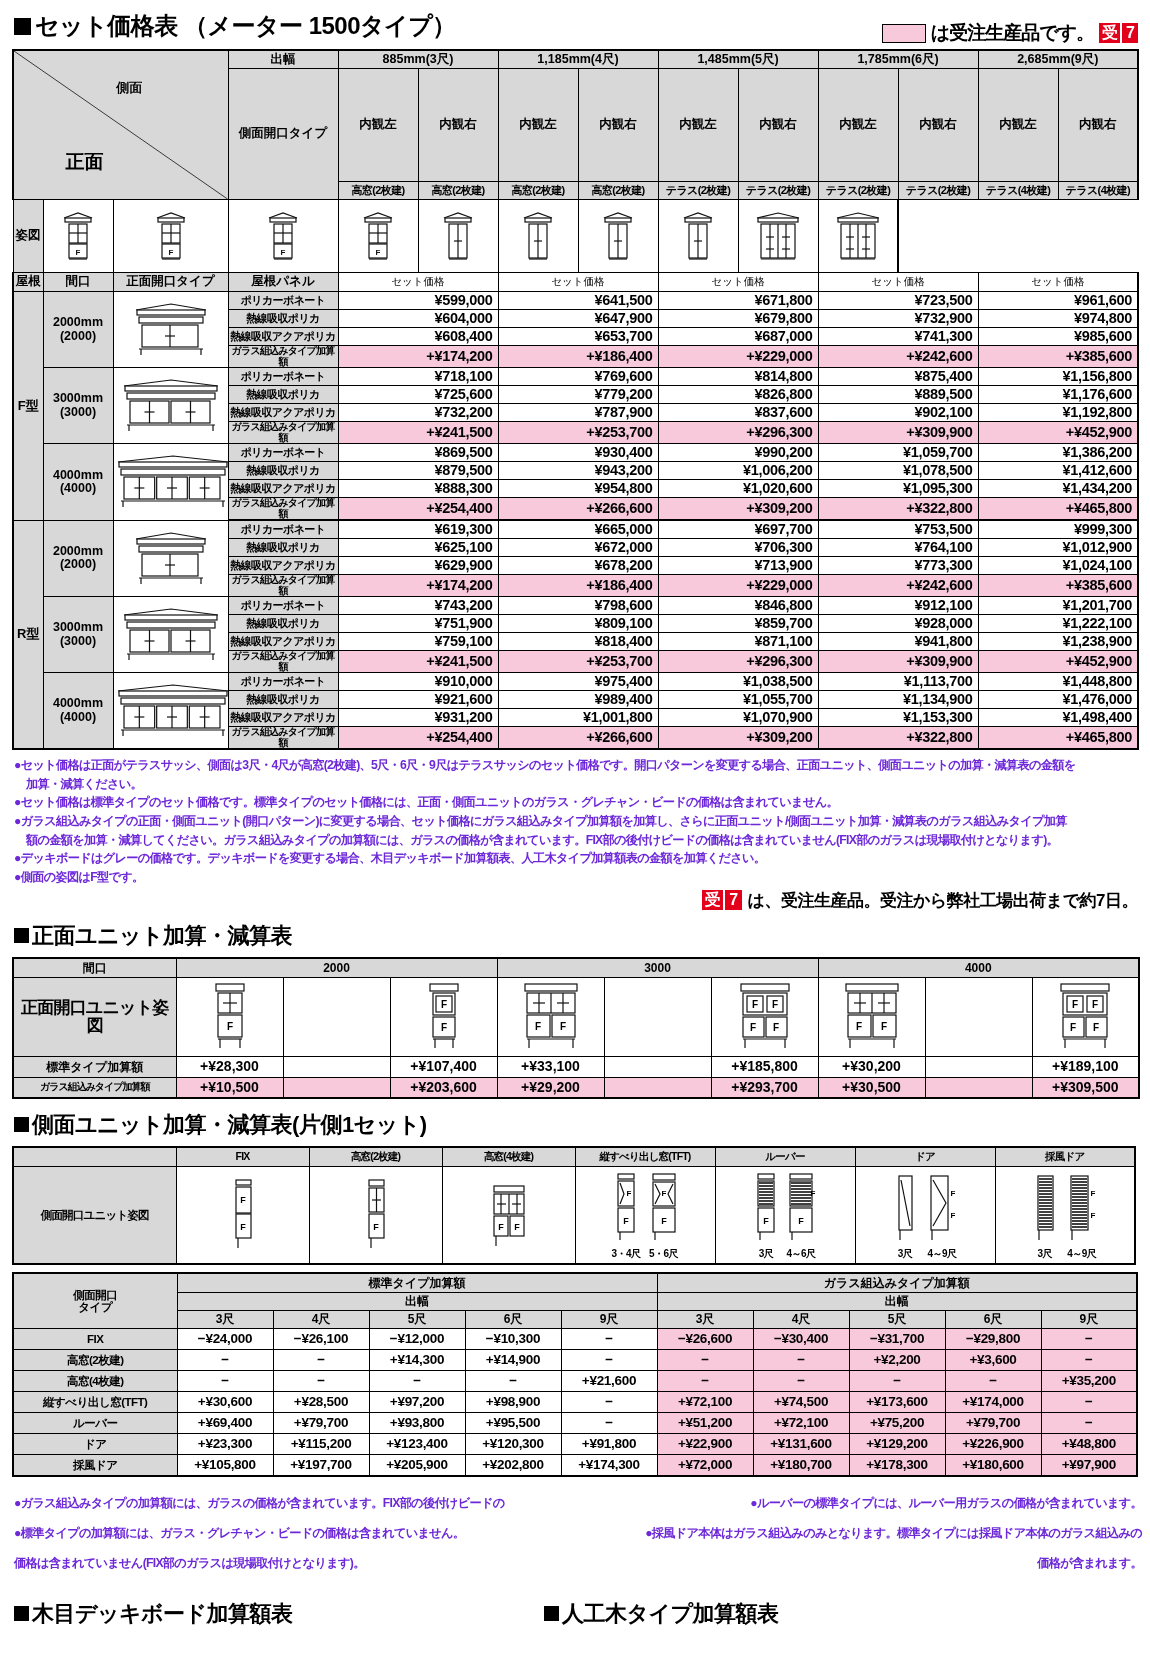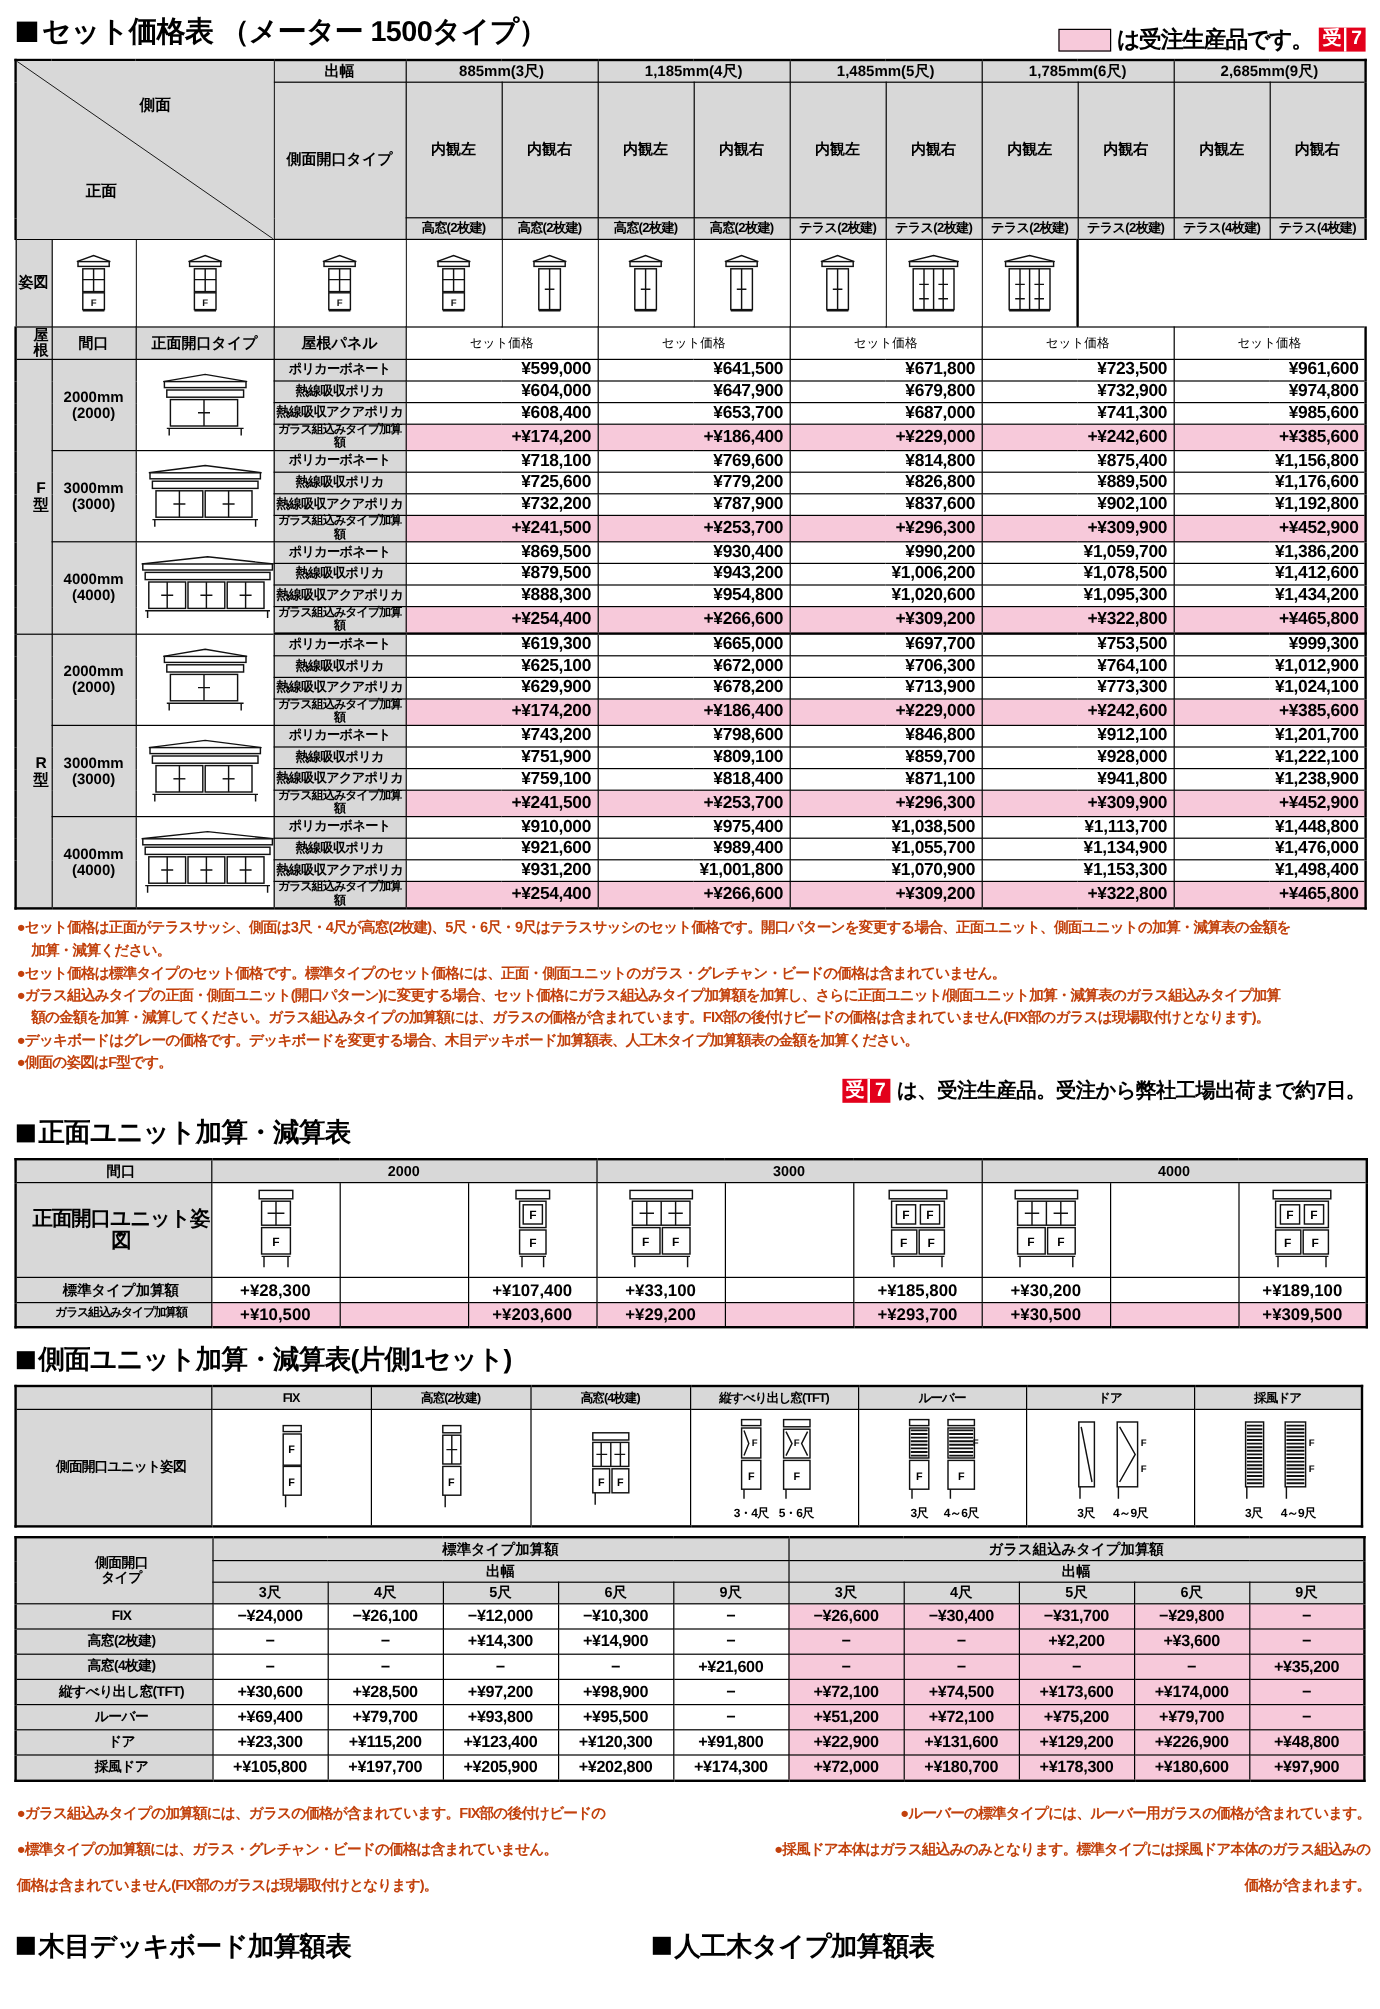--- a/index.html
+++ b/index.html
@@ -49,35 +49,35 @@
   
   #set-table{width:1124px;margin:0 12px;}
   #set-table td{font-size:12.5px;}
   #set-table .hdr{font-size:12.5px;}
   #set-table .small{font-size:11px;letter-spacing:-0.6px;}
   #set-table .xsmall{font-size:10px;letter-spacing:-0.8px;}
   #set-table .price{font-size:14.5px;letter-spacing:-0.3px;}
   #set-table .setkakaku{font-size:10.5px;font-weight:normal;}
   .thick-top{border-top:2.5px solid #000 !important;}
   .thick-bottom{border-bottom:2.5px solid #000 !important;}
-  .thick-left{border-left:2.5px solid #000 !important;padding-left:12px;}
+  .thick-left{border-left:2.5px solid #000 !important;}
   .thick-right{border-right:2.5px solid #000 !important;}
 
   
   .corner{position:relative;background:#d8d8d8;height:148px;}
   .corner svg{position:absolute;left:0;top:0;width:100%;height:100%;}
   .corner .lbl-side{position:absolute;left:54%;top:20%;transform:translateX(-50%);font-size:13px;}
-  .corner .lbl-front{position:absolute;left:33%;top:68%;transform:translateX(-50%);font-size:13px;text-align:right;}
+  .corner .lbl-front{position:absolute;left:33%;top:68%;transform:translateX(-50%);font-size:19px;text-align:right;}
 
   
   .fig{background:#fff;height:60px;position:relative;}
   .fig svg{display:block;margin:0 auto;}
 
   
-  .note-red{color:#c2410c;font-weight:bold;font-size:12.2px;line-height:1.45;letter-spacing:-0.7px;}
+  .note-red{color:#6d28d9;font-weight:bold;font-size:12.2px;line-height:1.45;letter-spacing:-0.7px;}
   .notes{margin:7px 14px 0 14px;}
   .notes p{margin:0 0 1px 0;text-indent:0;}
   .notes p.ind{padding-left:12px;}
   .tera{font-size:17px;font-weight:bold;margin:8px 0 4px 14px;letter-spacing:-0.5px;}
   .ju-line{display:flex;align-items:center;gap:6px;justify-content:flex-end;
            margin:2px 12px 0 0;font-size:17px;font-weight:bold;letter-spacing:-0.5px;}
 
   
   #front-table{width:1124px;margin:0 12px;}
   #front-table td{font-size:12px;}

